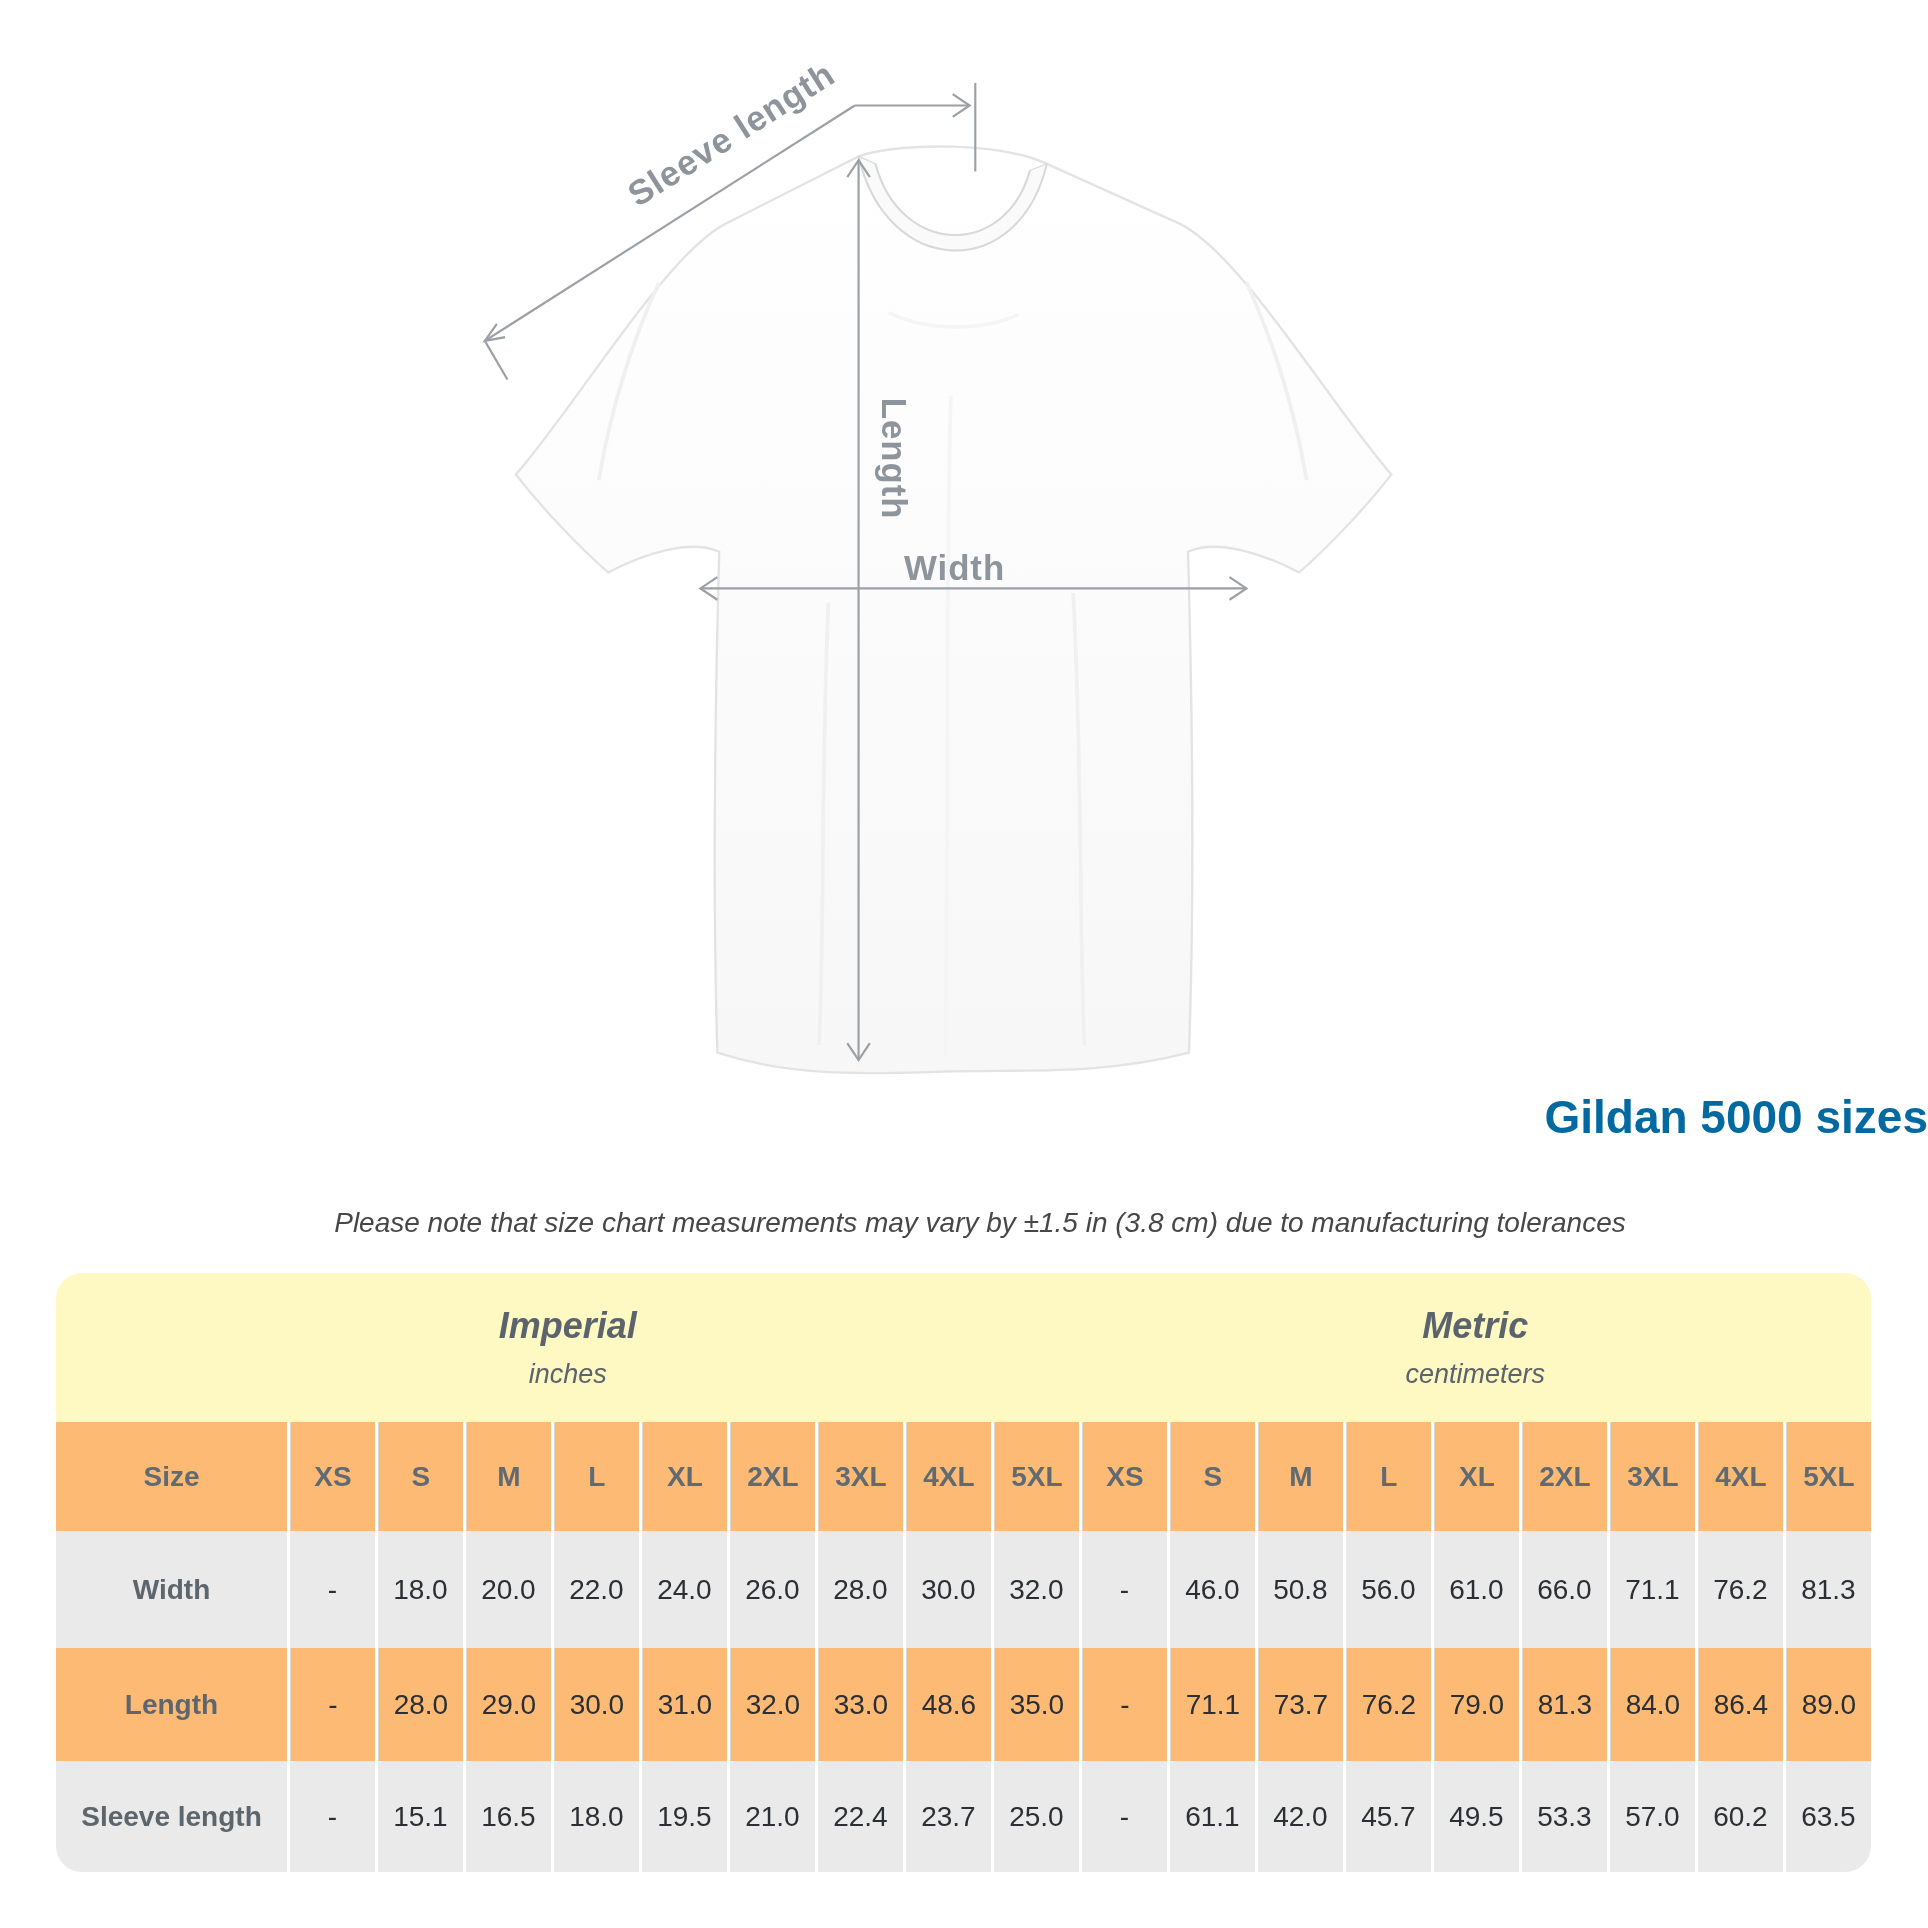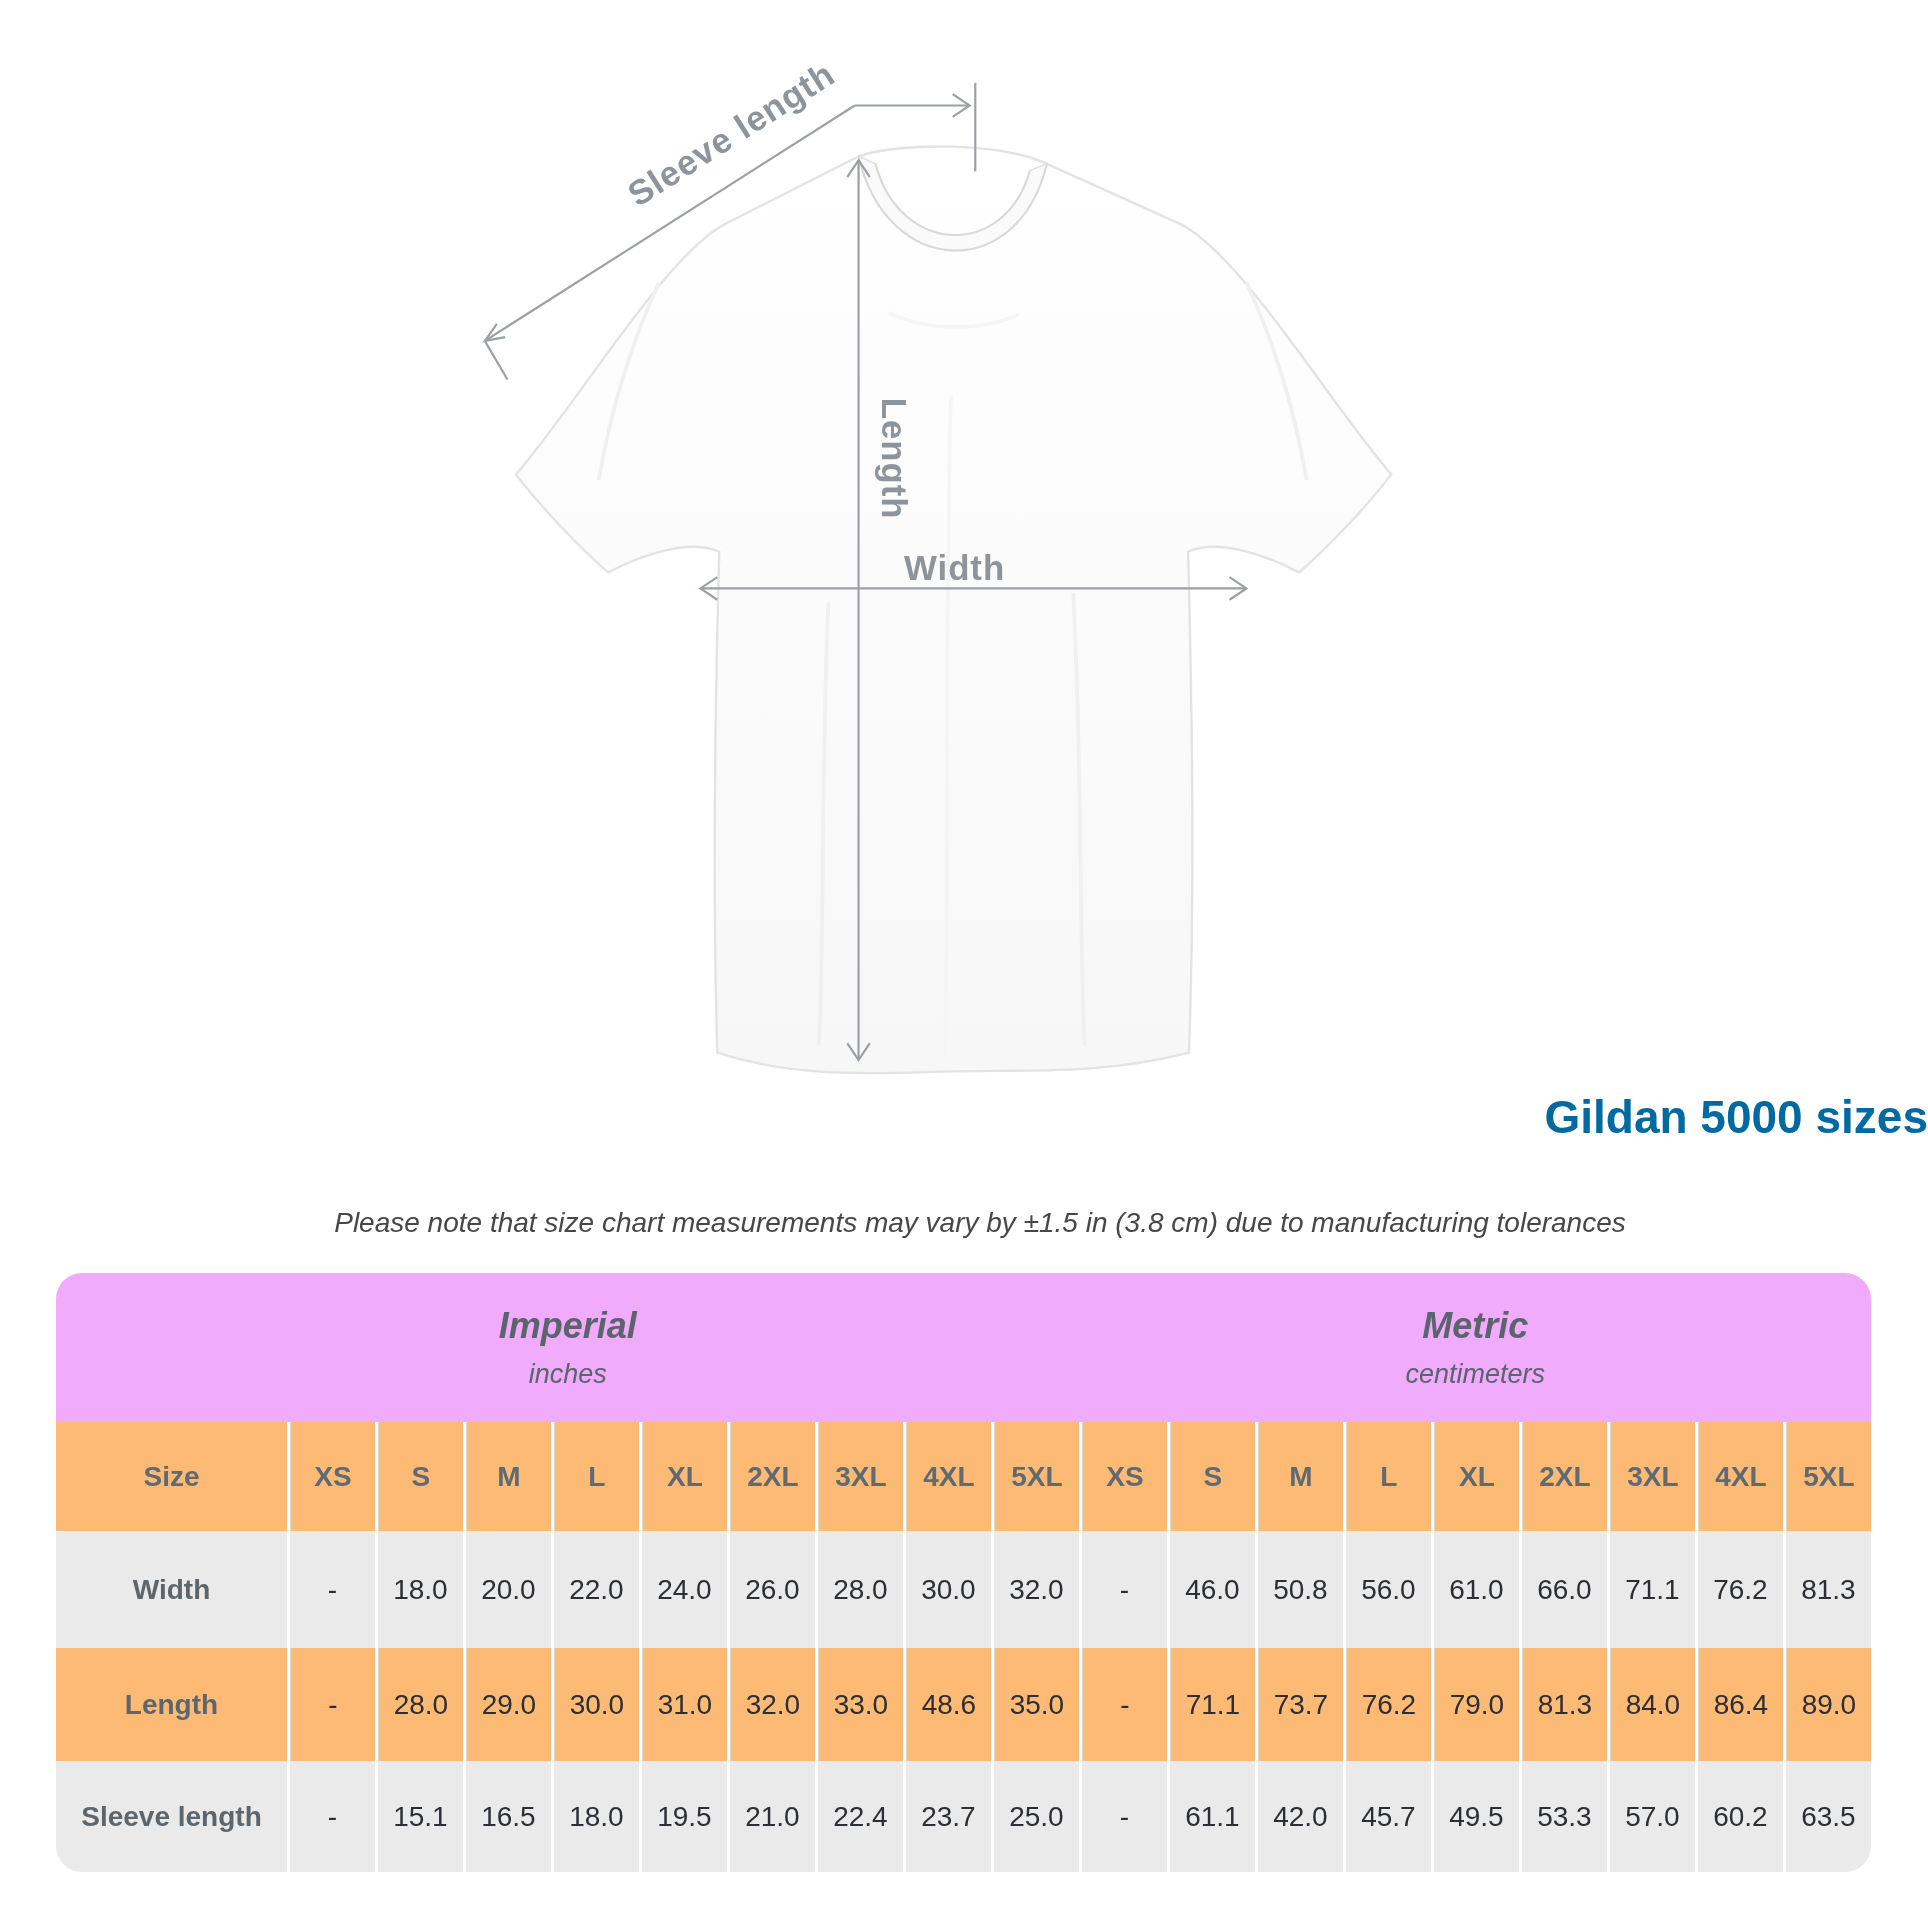--- a/index.html
+++ b/index.html
@@ -22,21 +22,21 @@
               font-size:46px;font-weight:bold;color:#0369a1;}
   .page-note{position:absolute;top:1207px;left:16px;width:100%;text-align:center;
              font-size:28px;font-style:italic;color:#474747;}
 
   
   .size-table{position:absolute;left:56px;top:1273px;width:1815px;
               display:grid;
               grid-template-columns:231px repeat(18,1fr);
               grid-template-rows:149px 109px 117px 113px 111px;
               column-gap:2.8px;}
-  .band{grid-column:1/-1;grid-row:1;background:#f0abfc;border-radius:26px 26px 0 0;display:flex;}
+  .band{grid-column:1/-1;grid-row:1;background:#fef9c3;border-radius:26px 26px 0 0;display:flex;}
   .band-half{display:flex;flex-direction:column;justify-content:center;align-items:center;gap:11.3px;}
   .band-half.imp{width:56.4%;}
   .band-half.met{flex:1;text-align:right;}
   .band-title{font-size:36px;font-weight:bold;font-style:italic;color:#5b646c;}
   .band-sub{font-size:27px;font-style:italic;color:#5b646c;}
 
   .cell{display:flex;align-items:center;justify-content:center;box-sizing:border-box;}
   .cell.gray{background:#eaeaea;}
   .cell.white{background:#fdba74;}
   .cell.divided{border-left:0.9px solid #d7d7d7;}

